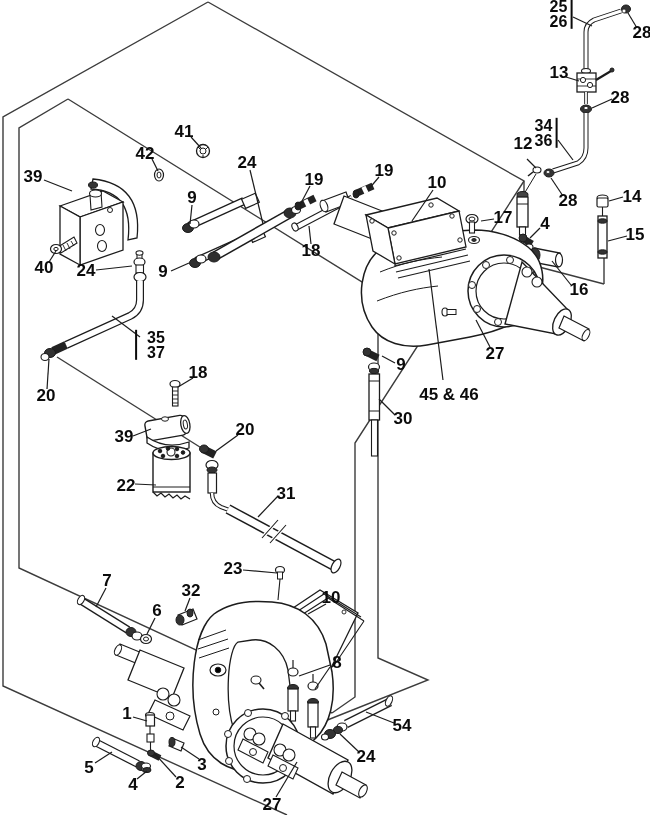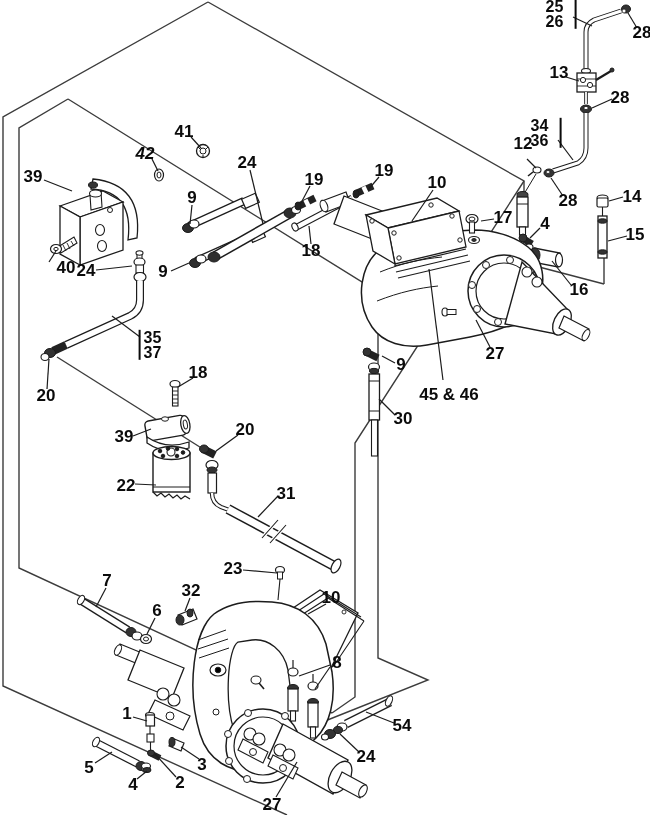--- a/index.html
+++ b/index.html
@@ -5,22 +5,22 @@
   html,body{margin:0;padding:0;background:#e8e8e8;}
   #stage{position:relative;width:650px;height:815px;background:#ffffff;overflow:hidden;
          font-family:"Liberation Sans", sans-serif;}
   #art,#leads{position:absolute;left:0;top:0;}
   #labels{position:absolute;left:0;top:0;width:650px;height:815px;pointer-events:none;}
   .callout{position:absolute;transform:translate(-50%,-50%);
            font-family:"Liberation Sans", sans-serif;
            font-weight:bold;font-size:17px;color:#0b0b0b;line-height:0.95;
            white-space:nowrap;}
   .callout.stack{text-align:center;font-size:16px;}
-  .callout.bar-right{border-right:2.2px solid #0b0b0b;padding-right:11px;}
-  .callout.bar-left{border-left:2.2px solid #0b0b0b;padding-left:3px;}
+  .callout.bar-right{border-right:2.2px solid #0b0b0b;padding-right:3px;}
+  .callout.bar-left{border-left:2.2px solid #0b0b0b;padding-left:10px;}
   .callout span{display:block;}
 </style>
 </head>
 <body>
 
 <div id="stage">
 
 <svg id="art" width="650" height="815" viewBox="0 0 650 815">
   <g fill="none" stroke="#3c3c3c" stroke-width="1.4">
     <path d="M208,2 L3,117 L3,686 L287,815"></path>
@@ -460,23 +460,23 @@
       <line x1="95" y1="763" x2="112" y2="752" stroke="#1c1c1c" stroke-width="1.2"></line>
       <line x1="133" y1="717" x2="147" y2="721" stroke="#1c1c1c" stroke-width="1.2"></line>
       <line x1="137" y1="779" x2="147" y2="771" stroke="#1c1c1c" stroke-width="1.2"></line>
       <line x1="176" y1="777" x2="155" y2="754" stroke="#1c1c1c" stroke-width="1.2"></line>
       <line x1="199" y1="759" x2="181" y2="747" stroke="#1c1c1c" stroke-width="1.2"></line>
       <line x1="276" y1="797" x2="297" y2="762" stroke="#1c1c1c" stroke-width="1.2"></line>
     </svg>
 
 <div id="labels">
       <div class="callout" style="left: 184px; top: 132px;">41</div>
-      <div class="callout" style="left: 145px; top: 154px; font-style: italic;">42</div>
+      <div class="callout" style="left: 145px; top: 154px;">42</div>
       <div class="callout" style="left: 33px; top: 177px;">39</div>
-      <div class="callout" style="left: 44px; top: 268px; margin-left: 22px;">40</div>
+      <div class="callout" style="left: 44px; top: 268px;">40</div>
       <div class="callout" style="left: 86px; top: 271px;">24</div>
       <div class="callout" style="left: 192px; top: 198px;">9</div>
       <div class="callout" style="left: 163px; top: 272px;">9</div>
       <div class="callout" style="left: 247px; top: 163px;">24</div>
       <div class="callout" style="left: 314px; top: 180px;">19</div>
       <div class="callout" style="left: 384px; top: 171px;">19</div>
       <div class="callout" style="left: 311px; top: 251px;">18</div>
       <div class="callout" style="left: 437px; top: 183px;">10</div>
       <div class="callout stack bar-right" style="left: 561px; top: 14px;">
         <span>25</span>

